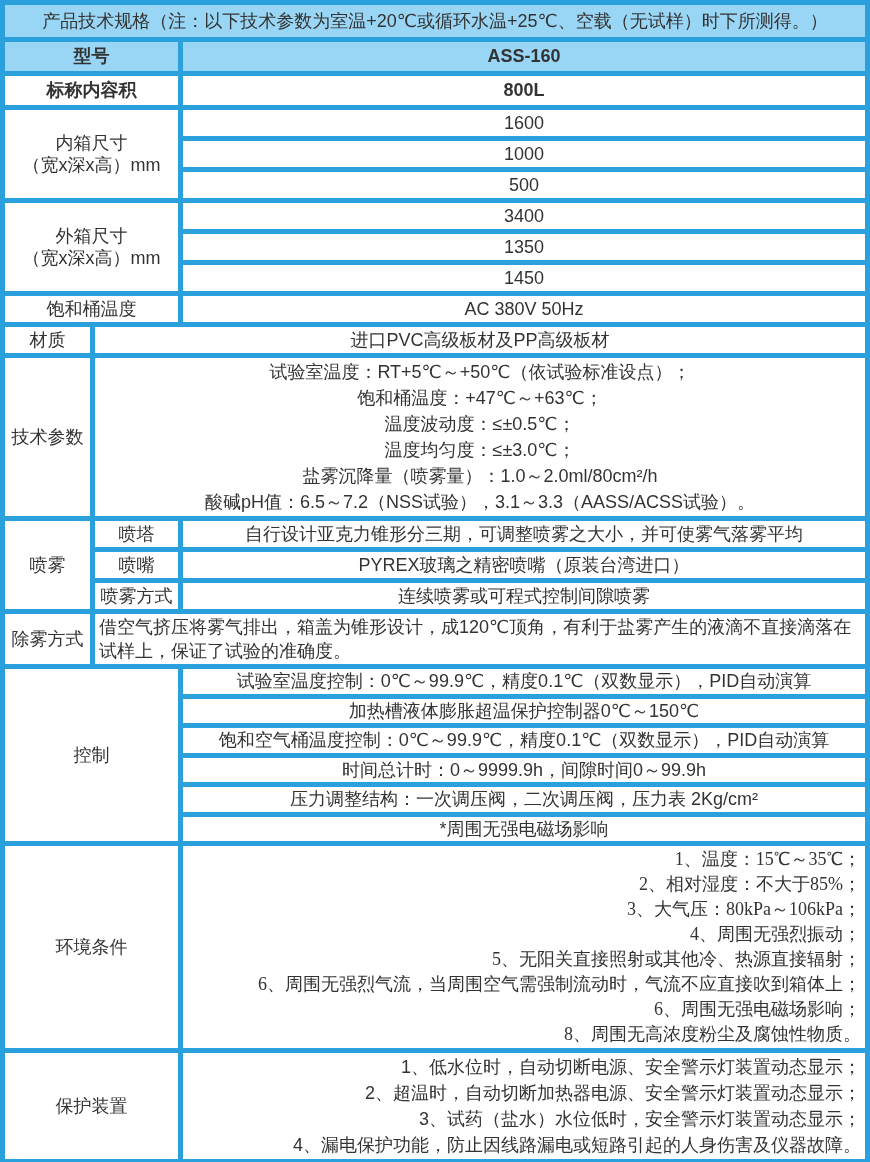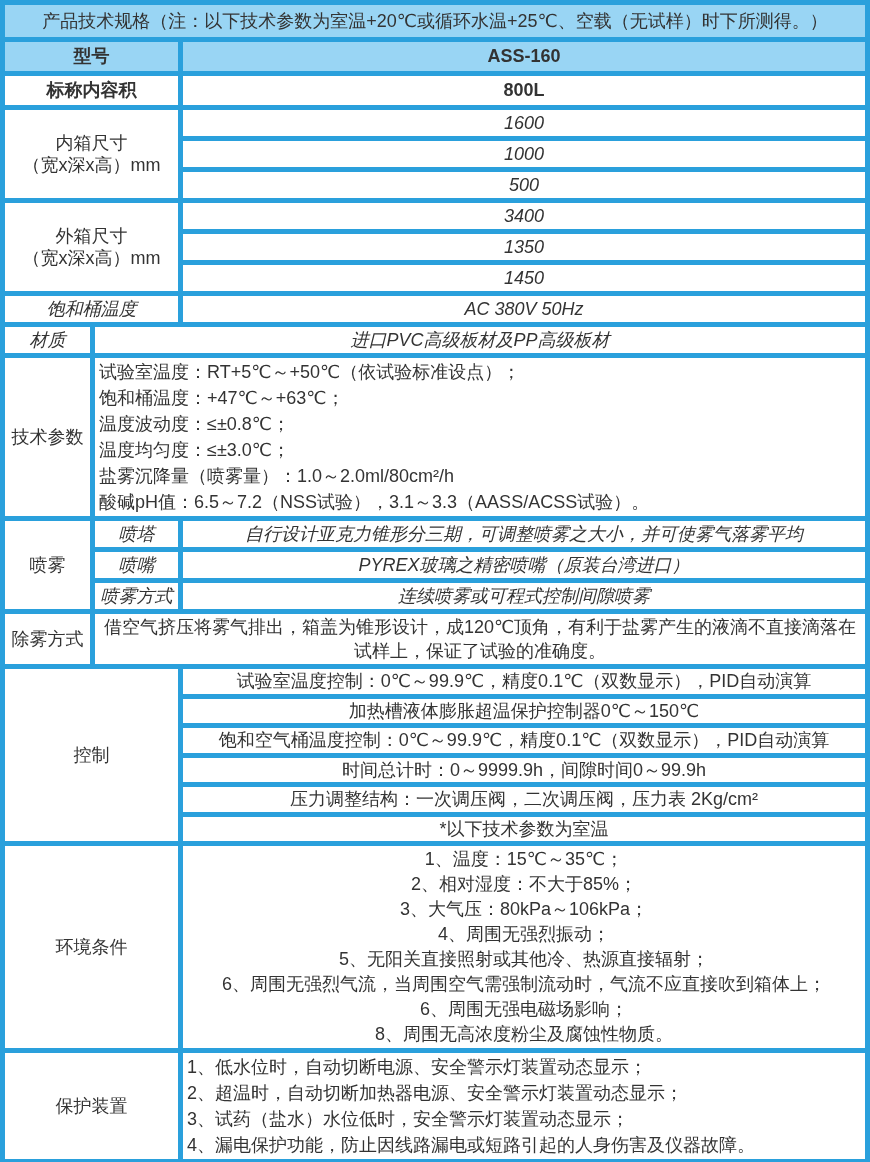--- a/index.html
+++ b/index.html
@@ -20,30 +20,30 @@
     line-height:1.25;
     text-align:center;
     vertical-align:middle;
     padding:1px 4px;
     overflow:hidden;
   }
   td.blue{background:#99d5f4;}
   td.pre{white-space:pre-line;}
   td.h-header{height:30px;}
   td.h-model{height:27px;font-weight:bold;}
-  td.h-std{height:24px;font-style:italic;}
+  td.h-std{height:24px;}
   td.h-ctrl{height:21px;padding-top:2px;padding-bottom:2px;}
   td.tech-cell{padding:6px 2px 6px 5px;}
-  .tech-cell div{line-height:26px;text-align:left;}
+  .tech-cell div{line-height:26px;text-align:center;}
   td.defog-cell{padding:2px 4px 2px 2px;}
-  .defog-text{display:block;text-align:center;line-height:24px;}
+  .defog-text{display:block;text-align:left;line-height:24px;}
   td.list-cell{padding:8px 4px 8px 7px;}
-  .list-cell div{line-height:25px;text-align:center;}
+  .list-cell div{line-height:25px;text-align:right;font-family:Liberation Serif, serif;}
   td.prot-cell{padding:4px 4px 4px 7px;}
-  .prot-cell div{line-height:26px;text-align:left;}
+  .prot-cell div{line-height:26px;text-align:right;}
 </style>
 </head>
 <body>
 
 <table class="spec">
   <colgroup>
     <col style="width:90px">
     <col style="width:88px">
     <col>
   </colgroup>
@@ -95,21 +95,21 @@
     <tr>
       <td class="h-std">材质</td>
       <td colspan="2" class="h-std">进口PVC高级板材及PP高级板材</td>
     </tr>
 
     <tr>
       <td>技术参数</td>
       <td colspan="2" class="tech-cell">
           <div>试验室温度：RT+5℃～+50℃（依试验标准设点）；</div>
           <div>饱和桶温度：+47℃～+63℃；</div>
-          <div>温度波动度：≤±0.8℃；</div>
+          <div>温度波动度：≤±0.5℃；</div>
           <div>温度均匀度：≤±3.0℃；</div>
           <div>盐雾沉降量（喷雾量）：1.0～2.0ml/80cm²/h</div>
           <div>酸碱pH值：6.5～7.2（NSS试验），3.1～3.3（AASS/ACSS试验）。</div>
         </td>
     </tr>
 
     <tr>
       <td rowspan="3">喷雾</td>
       <td class="h-std">喷塔</td>
       <td class="h-std">自行设计亚克力锥形分三期，可调整喷雾之大小，并可使雾气落雾平均</td>
@@ -140,21 +140,21 @@
     <tr>
         <td class="h-ctrl">饱和空气桶温度控制：0℃～99.9℃，精度0.1℃（双数显示），PID自动演算</td>
       </tr>
     <tr>
         <td class="h-ctrl">时间总计时：0～9999.9h，间隙时间0～99.9h</td>
       </tr>
     <tr>
         <td class="h-ctrl">压力调整结构：一次调压阀，二次调压阀，压力表 2Kg/cm²</td>
       </tr>
     <tr>
-        <td class="h-ctrl">*以下技术参数为室温</td>
+        <td class="h-ctrl">*周围无强电磁场影响</td>
       </tr>
 
     <tr>
       <td colspan="2">环境条件</td>
       <td class="list-cell">
           <div>1、温度：15℃～35℃；</div>
           <div>2、相对湿度：不大于85%；</div>
           <div>3、大气压：80kPa～106kPa；</div>
           <div>4、周围无强烈振动；</div>
           <div>5、无阳关直接照射或其他冷、热源直接辐射；</div>

